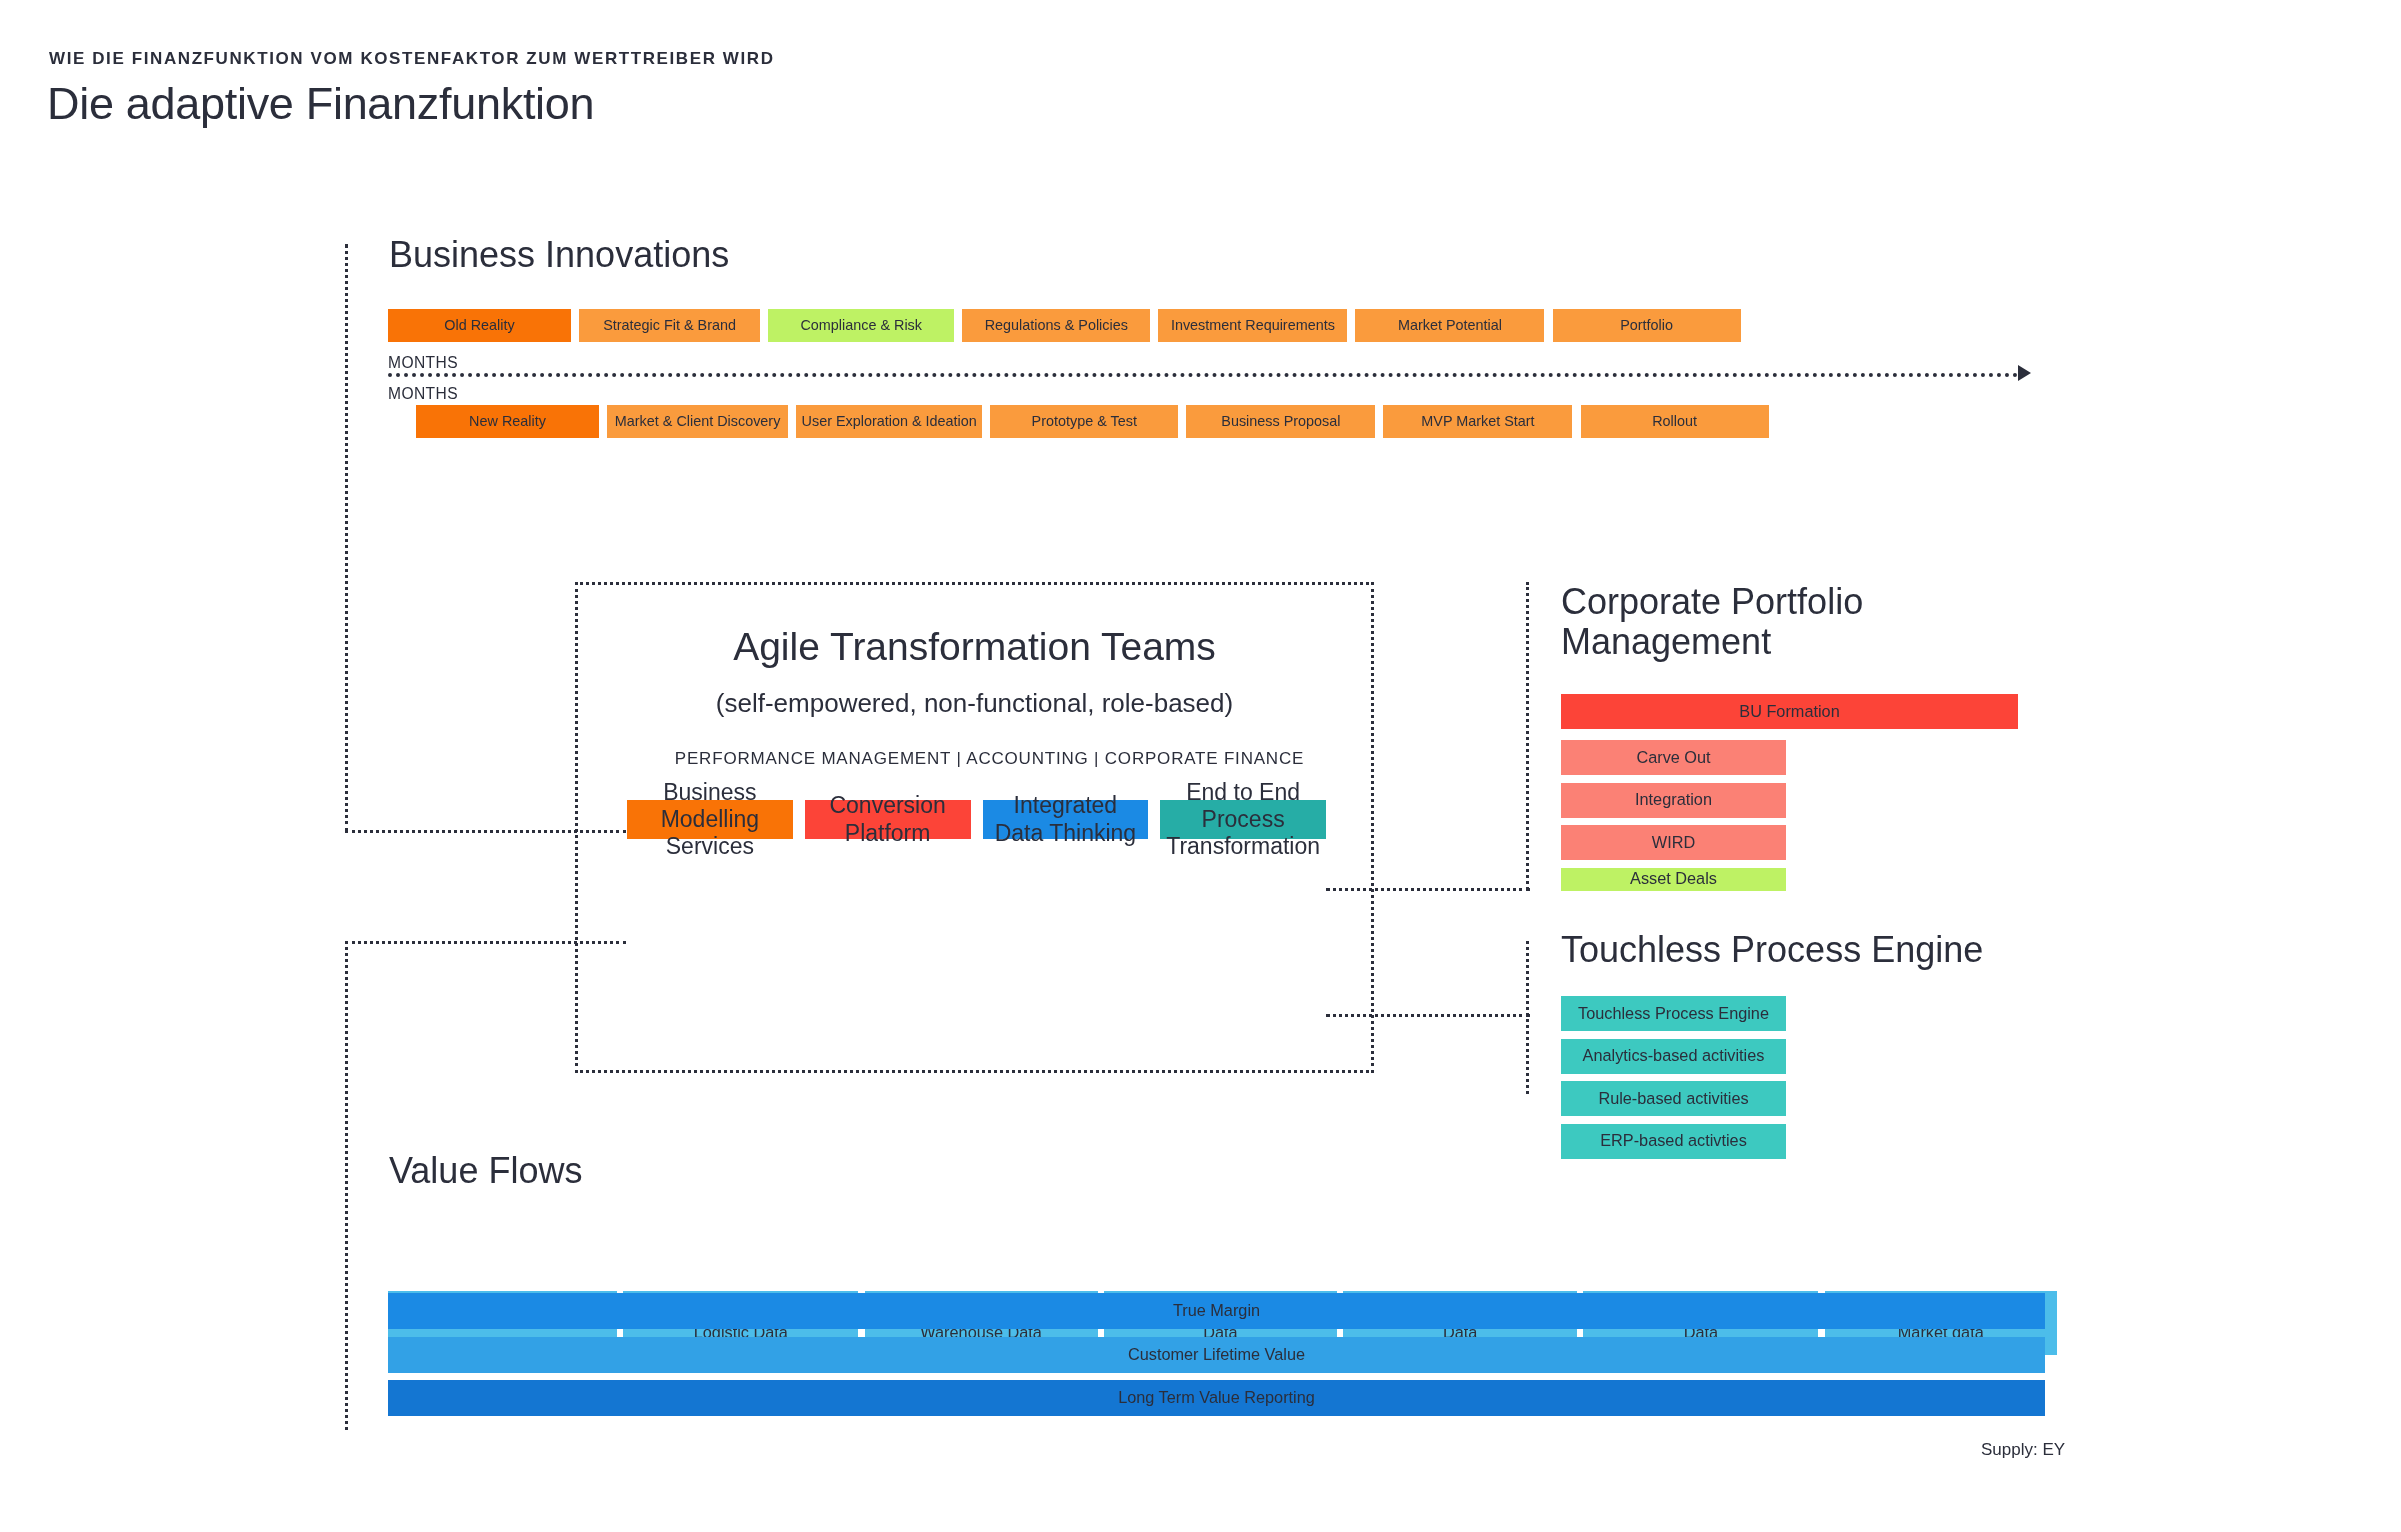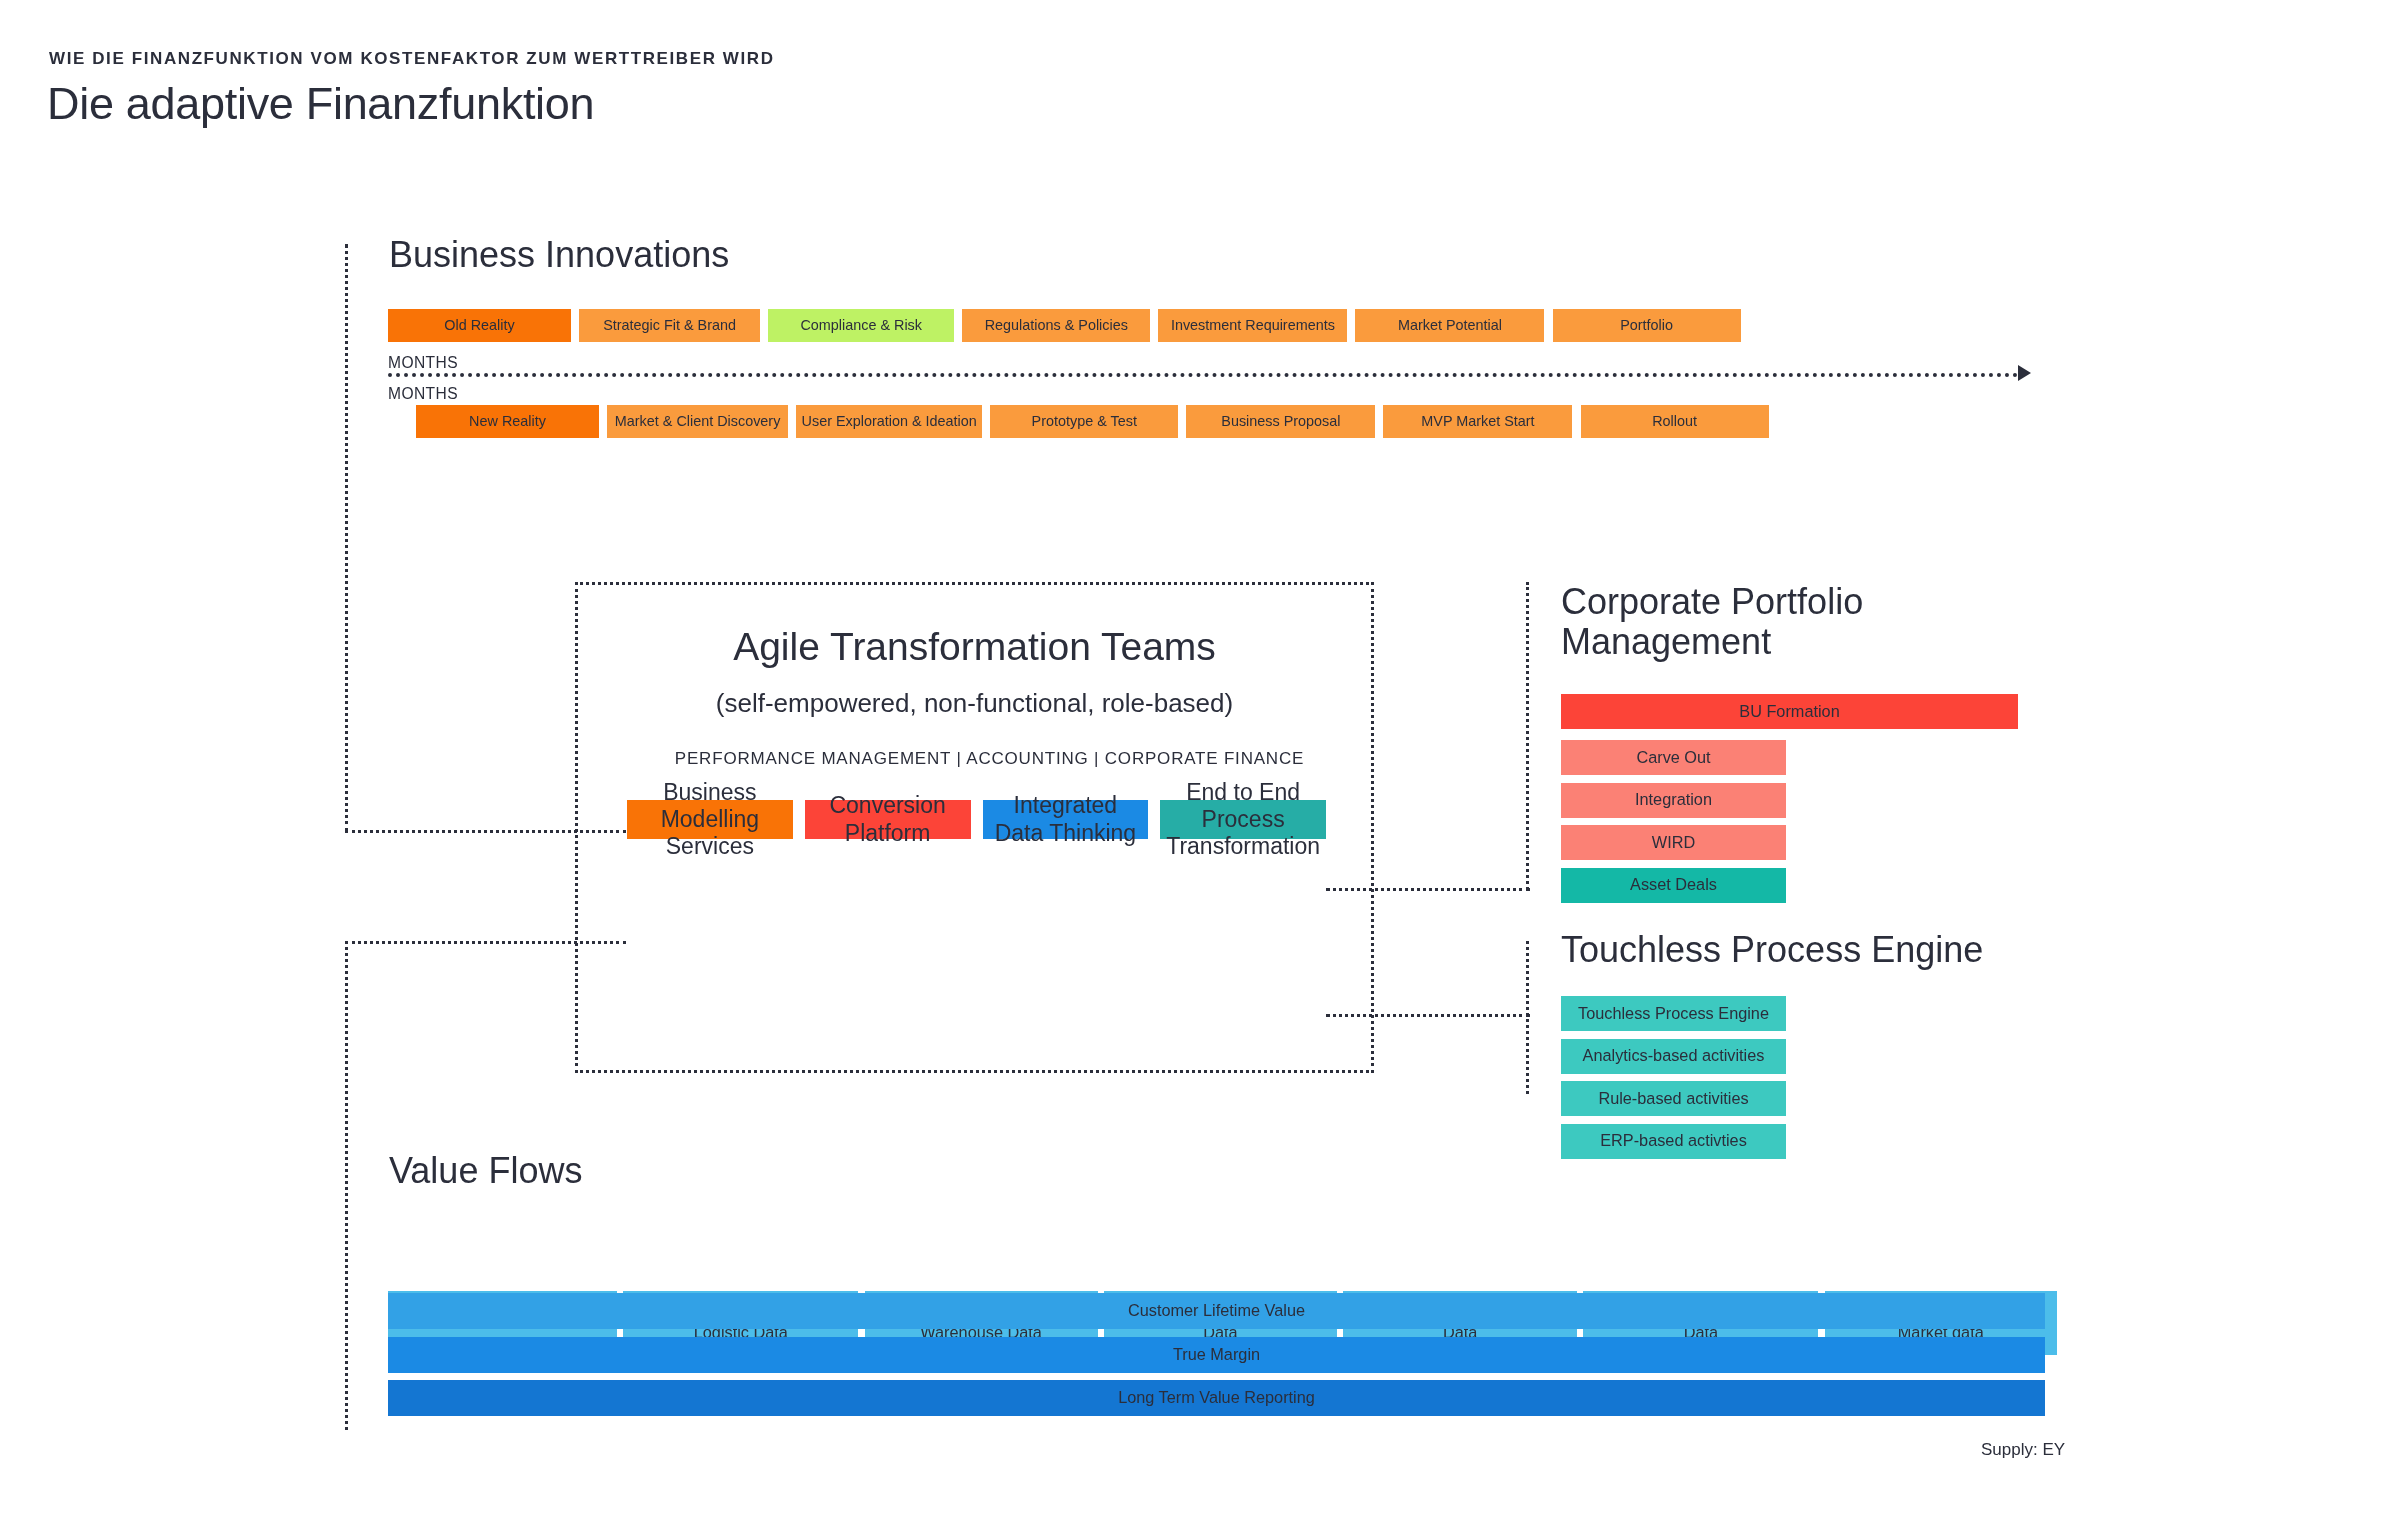--- a/index.html
+++ b/index.html
@@ -142,21 +142,21 @@
 
 <div class="abs sec-head" style="left:1561px;top:582px;width:475px;">Corporate Portfolio
 Management</div>
 
 <div class="abs chip md" style="left:1561px;top:694px;width:457px;height:35px;background:#fc4438;">BU Formation</div>
 
 <div class="abs" id="portfolio-grid" style="left:1561px;top:740px;width:457px;display:flex;flex-wrap:wrap;gap:7.5px 7.5px;">
     <div class="chip md" style="background: rgb(251, 129, 117); height: 35px; width: 225px;">Carve Out</div>
     <div class="chip md" style="background: rgb(251, 129, 117); height: 35px; width: 225px;">Integration</div>
     <div class="chip md" style="background: rgb(251, 129, 117); height: 35px; width: 225px;">WIRD</div>
-    <div class="chip md" style="background: #14b8a6; height: 35px; width: 225px;">Asset Deals</div>
+    <div class="chip md" style="background: #bef264; height: 23px; width: 225px;">Asset Deals</div>
   </div>
 
 <div class="abs sec-head" style="left:1561px;top:930px;width:563px;">Touchless Process Engine</div>
 
 <div class="abs" id="touchless-grid" style="left:1561px;top:996px;width:457px;display:flex;flex-wrap:wrap;gap:7.5px 7.5px;">
     <div class="chip md" style="background: rgb(61, 201, 192); height: 35px; width: 225px;">Touchless Process Engine</div>
     <div class="chip md" style="background: rgb(61, 201, 192); height: 35px; width: 225px;">Analytics-based activities</div>
     <div class="chip md" style="background: rgb(61, 201, 192); height: 35px; width: 225px;">Rule-based activities</div>
     <div class="chip md" style="background: rgb(61, 201, 192); height: 35px; width: 225px;">ERP-based activties</div>
   </div>
@@ -173,19 +173,19 @@
 Data</div>
     <div class="chip md two" style="background: rgb(76, 189, 234); width: 234px; height: 64px;">Supply Chain
 Data</div>
     <div class="chip md two" style="background: rgb(76, 189, 234); width: 235px; height: 64px;">R &amp; D
 Data</div>
     <div class="chip md two" style="background: rgb(76, 189, 234); width: 232px; height: 64px;">Structured &amp; Unstructured
 Market data</div>
   </div>
 
 <div class="abs" id="vf-wide-rows" style="left:388px;top:1293px;width:1657px;display:flex;flex-direction:column;gap:7.5px;">
+    <div class="chip md" style="background: rgb(27, 138, 228); height: 36px; width: 100%;">True Margin</div>
     <div class="chip md" style="background: rgb(50, 161, 230); height: 36px; width: 100%;">Customer Lifetime Value</div>
-    <div class="chip md" style="background: rgb(27, 138, 228); height: 36px; width: 100%;">True Margin</div>
     <div class="chip md" style="background: rgb(20, 118, 210); height: 36px; width: 100%;">Long Term Value Reporting</div>
   </div>
 
 <div class="abs" id="source" style="left:1981px;top:1440px;">Supply: EY</div>
 
 
 </body></html>

